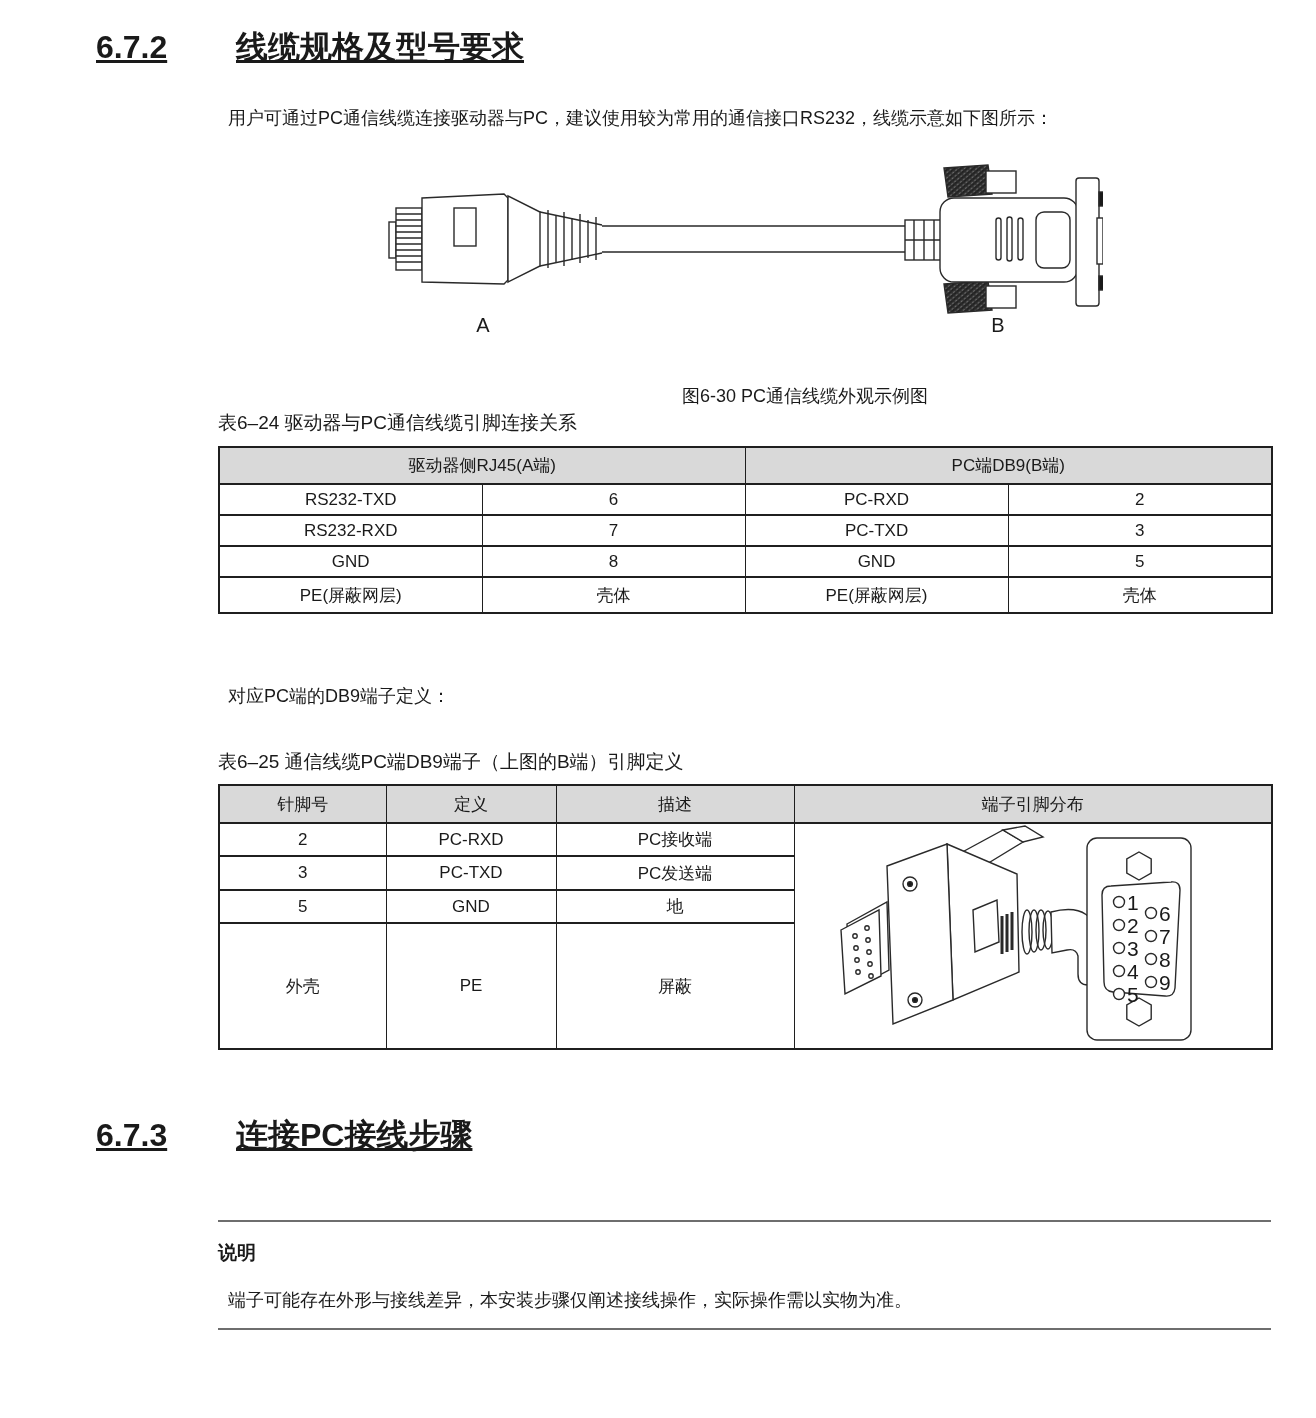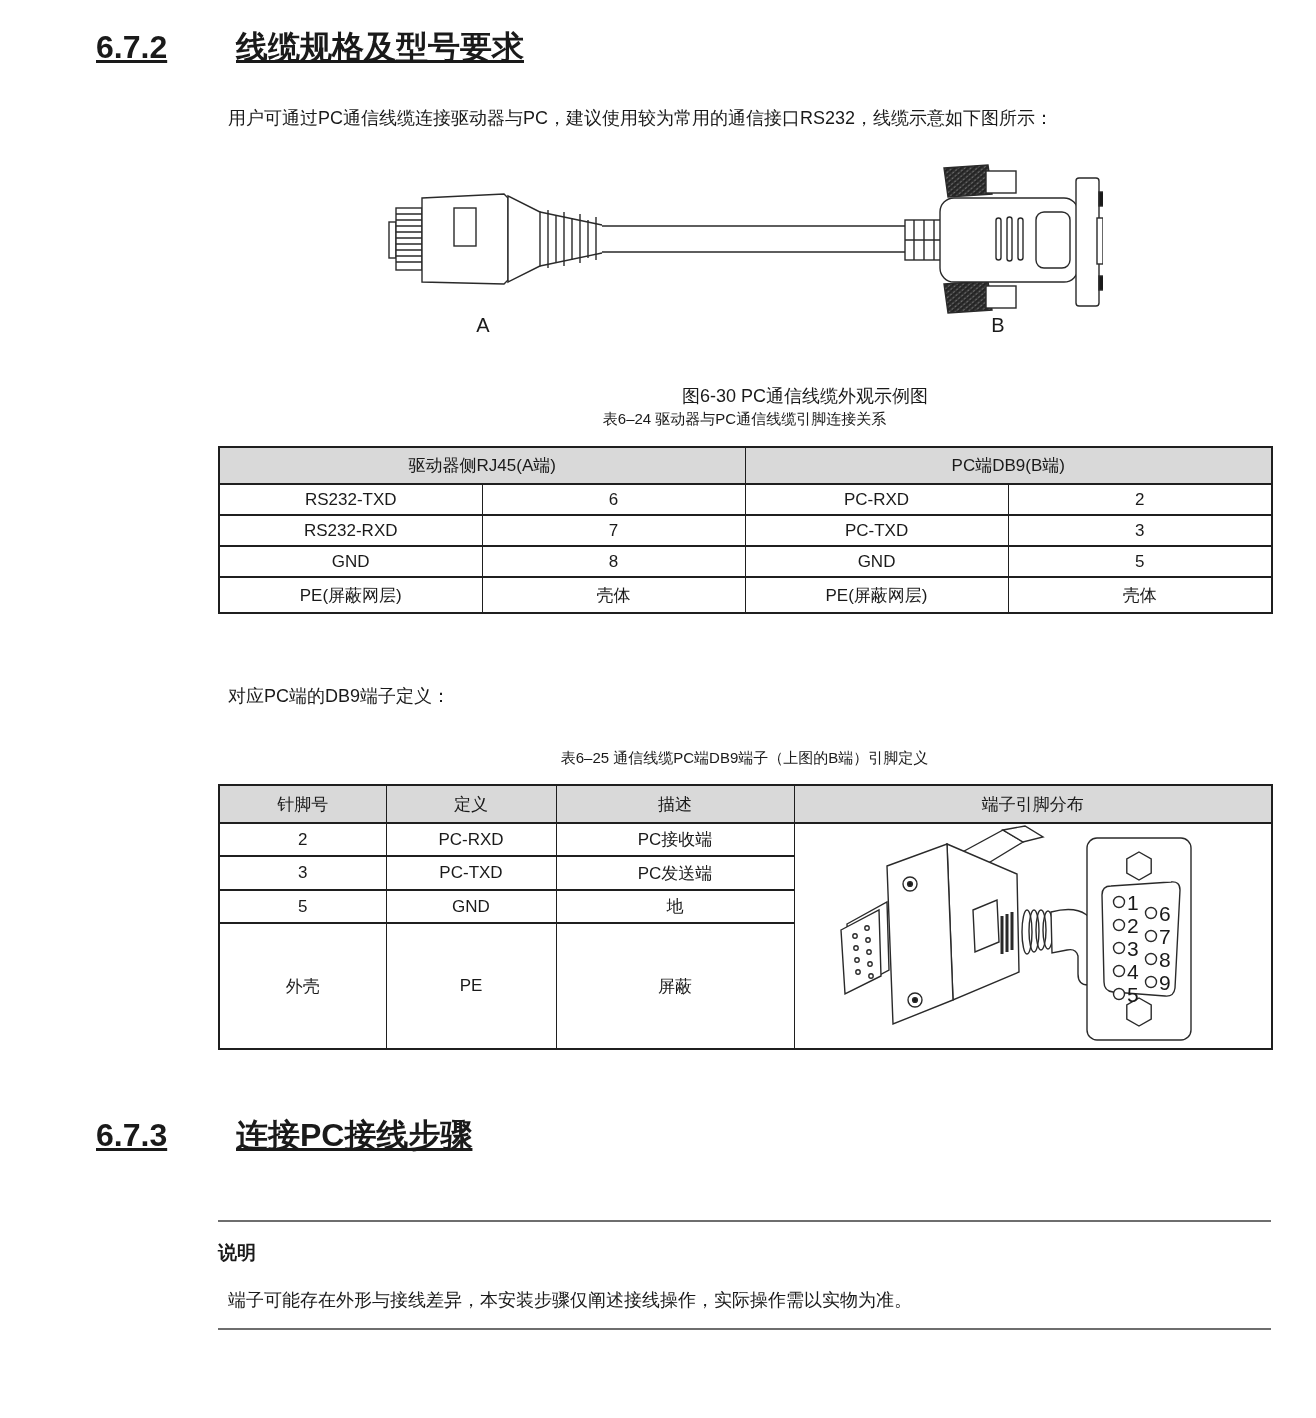--- a/index.html
+++ b/index.html
@@ -4,21 +4,21 @@
 <style>
   html,body{margin:0;padding:0;background:#ffffff;}
   body{font-family:"Liberation Sans","DejaVu Sans",sans-serif;color:#1a1a1a;}
   .page{position:relative;width:1316px;height:1418px;background:#fff;overflow:hidden;}
 
   .sec-heading{position:absolute;left:96px;display:flex;font-weight:700;font-size:32px;line-height:30px;text-decoration:underline;}
   .sec-heading .num{width:140px;flex:0 0 140px;}
   .body-text{position:absolute;left:228px;font-size:18px;line-height:24px;white-space:nowrap;text-align:center;}
 
   .fig-caption{position:absolute;left:388px;top:344px;width:540px;text-align:right;font-size:18px;margin-top:40px;}
-  .tbl-caption{position:absolute;left:218px;width:1053px;text-align:center;font-size:15px;}
+  .tbl-caption{position:absolute;left:218px;width:1053px;font-size:19px;}
 
   table.doc{position:absolute;left:218px;width:1053px;border-collapse:collapse;table-layout:fixed;
             border:2px solid #1f1f1f;font-size:17px;}
   table.doc td{border-left:1px solid #1f1f1f;border-right:1px solid #1f1f1f;
                border-top:2px solid #1f1f1f;border-bottom:2px solid #1f1f1f;
                text-align:center;vertical-align:middle;padding:0;}
   td.hdr{background:#d9d9d9;}
   #table24{top:446px;padding-left:48px;}
   #table25{top:784px;}
   td.diagram-cell{background:#fff;padding:0;}

